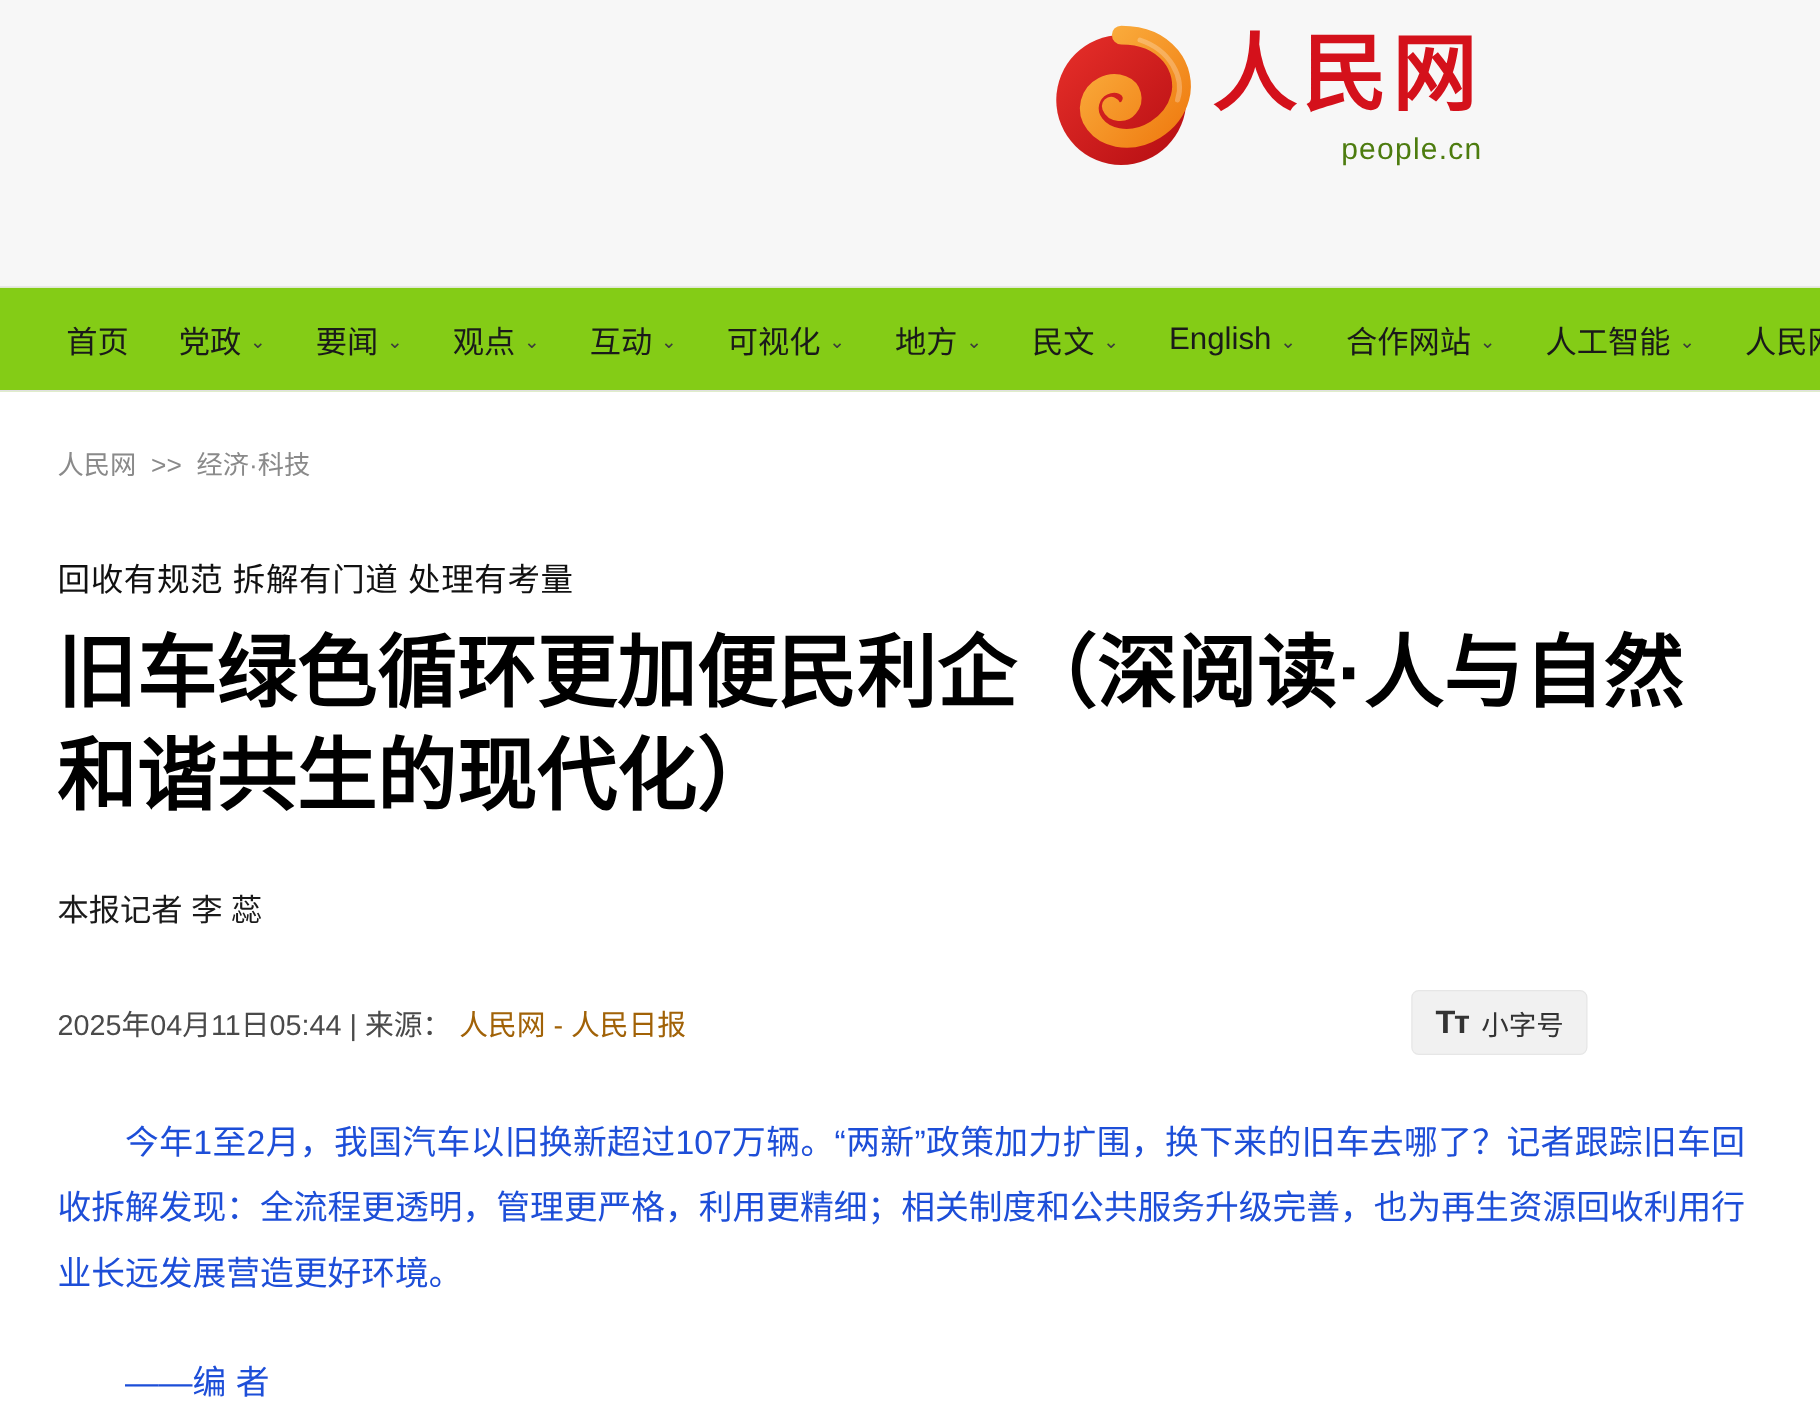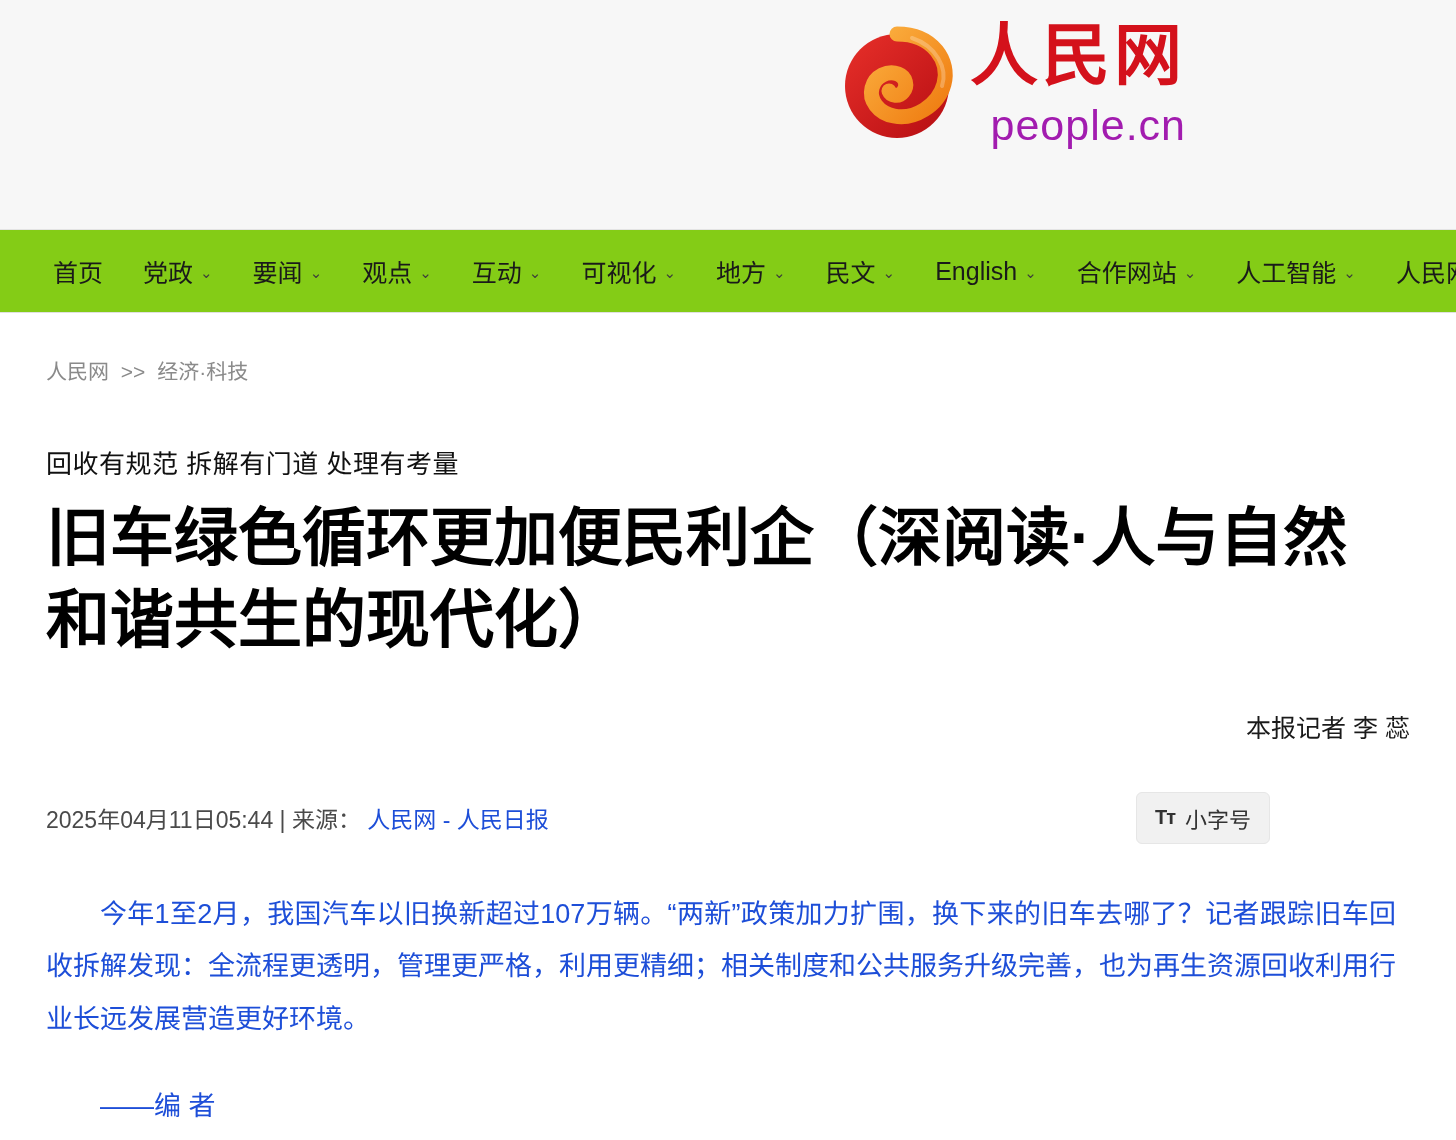--- a/index.html
+++ b/index.html
@@ -41,24 +41,24 @@
   }
   .logo-cn {
     font-size: 68px;
     line-height: 1;
     font-weight: 700;
     color: #d4111b;
     letter-spacing: 4px;
     font-family: "DejaVu Sans", "Liberation Sans", sans-serif;
   }
   .logo-en {
-    font-size: 43px;
+    font-size: 24px;
     line-height: 1;
     margin-top: 14px;
-    color: #a21caf;
+    color: #4d7c0f;
     letter-spacing: 1px;
     font-weight: 500;
   }
 
   
   .nav-band {
     height: 83px;
     background: #84cc16;
     border-bottom: 1px solid #e0e0e0;
     display: flex;
@@ -109,49 +109,48 @@
     line-height: 1.28;
     font-weight: 700;
     color: #000;
     letter-spacing: 0px;
     max-width: 1310px;
   }
   .byline {
     margin-top: 46px;
     font-size: 25px;
     color: #1a1a1a;
-    text-align: right;
   }
   .meta-row {
     margin-top: 48px;
     display: flex;
     align-items: center;
     justify-content: space-between;
     padding-right: 140px;
   }
   .meta-left {
     font-size: 23px;
     color: #4a4a4a;
   }
-  .meta-left .src-link { color: #1d4ed8; text-decoration: none; }
+  .meta-left .src-link { color: #a16207; text-decoration: none; }
   .fontsize-btn {
     display: inline-flex;
     align-items: center;
     gap: 10px;
     background: #f1f1f1;
     border: 1px solid #e6e6e6;
     border-radius: 6px;
     padding: 9px 18px;
     font-size: 22px;
     color: #333;
     cursor: pointer;
   }
   .fontsize-btn .tt {
     font-weight: 700;
-    font-size: 20px;
+    font-size: 26px;
     letter-spacing: -1px;
   }
 
   .body-text {
     margin-top: 44px;
     font-size: 27px;
     line-height: 1.95;
     color: #1d4ed8;
     max-width: 1350px;
     text-align: justify;

